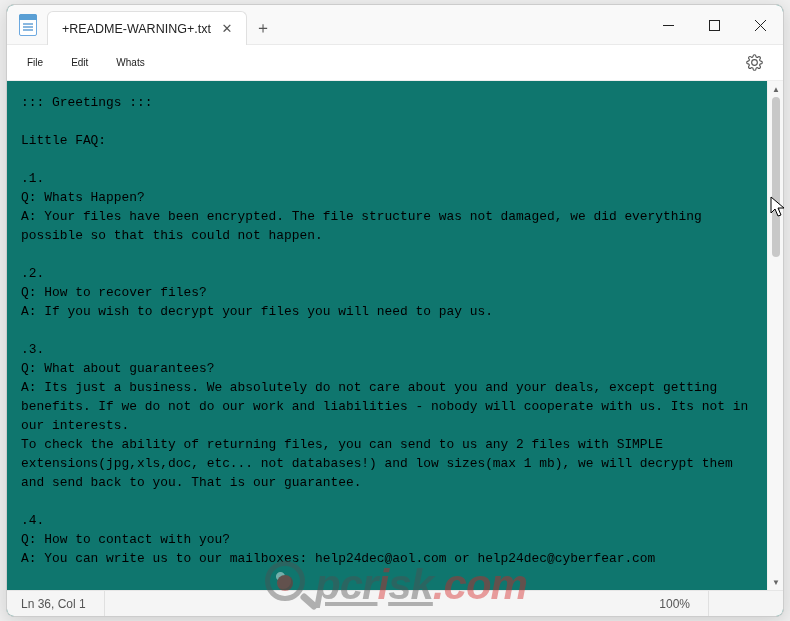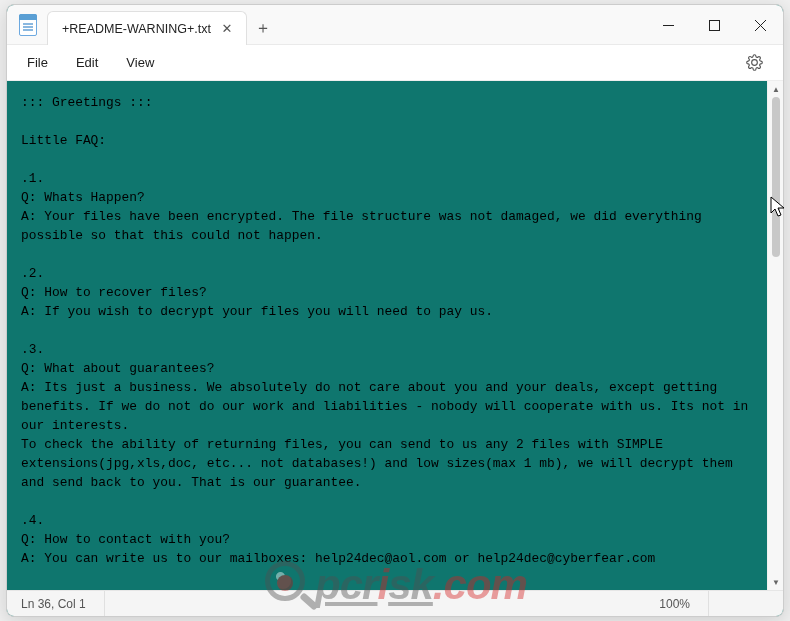--- a/index.html
+++ b/index.html
@@ -102,21 +102,21 @@
   .menubar {
     height: 36px;
     background: #ffffff;
     display: flex;
     align-items: center;
     padding: 0 6px;
     border-bottom: 1px solid #eeeeee;
   }
   .menu-item {
     padding: 6px 14px;
-    font-size: 13px;
+    font-size: 10px;
     color: #222;
     border-radius: 4px;
   }
   .gear {
     margin-left: auto;
     width: 34px; height: 30px;
     display: flex; align-items: center; justify-content: center;
     color: #555;
     margin-right: 6px;
   }
@@ -266,21 +266,21 @@
             <line x1="0" y1="0" x2="11" y2="11" stroke="#222" stroke-width="1"></line>
             <line x1="11" y1="0" x2="0" y2="11" stroke="#222" stroke-width="1"></line>
           </svg>
       </div>
     </div>
   </div>
 
   <div class="menubar">
     <div class="menu-item">File</div>
     <div class="menu-item">Edit</div>
-    <div class="menu-item">View</div>
+    <div class="menu-item">Whats</div>
     <div class="gear">
       <svg width="17" height="17" viewBox="0 0 24 24">
         <path fill="none" stroke="#555" stroke-width="1.6" d="M12 8a4 4 0 1 0 0 8 4 4 0 0 0 0-8z"></path>
         <path fill="none" stroke="#555" stroke-width="1.6" d="M19.4 15a1.7 1.7 0 0 0 .34 1.87l.06.06a2 2 0 1 1-2.83 2.83l-.06-.06a1.7 1.7 0 0 0-1.87-.34 1.7 1.7 0 0 0-1 1.55V21a2 2 0 1 1-4 0v-.09a1.7 1.7 0 0 0-1.11-1.55 1.7 1.7 0 0 0-1.87.34l-.06.06a2 2 0 1 1-2.83-2.83l.06-.06a1.7 1.7 0 0 0 .34-1.87 1.7 1.7 0 0 0-1.55-1H3a2 2 0 1 1 0-4h.09a1.7 1.7 0 0 0 1.55-1.11 1.7 1.7 0 0 0-.34-1.87l-.06-.06a2 2 0 1 1 2.83-2.83l.06.06a1.7 1.7 0 0 0 1.87.34H9a1.7 1.7 0 0 0 1-1.55V3a2 2 0 1 1 4 0v.09a1.7 1.7 0 0 0 1 1.55 1.7 1.7 0 0 0 1.87-.34l.06-.06a2 2 0 1 1 2.83 2.83l-.06.06a1.7 1.7 0 0 0-.34 1.87V9a1.7 1.7 0 0 0 1.55 1H21a2 2 0 1 1 0 4h-.09a1.7 1.7 0 0 0-1.55 1z"></path>
       </svg>
     </div>
   </div>
 
   <div class="content-wrap">
     <div class="content">::: Greetings :::

